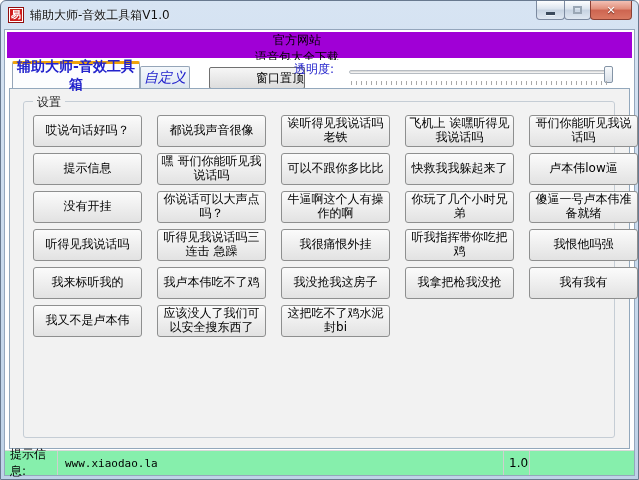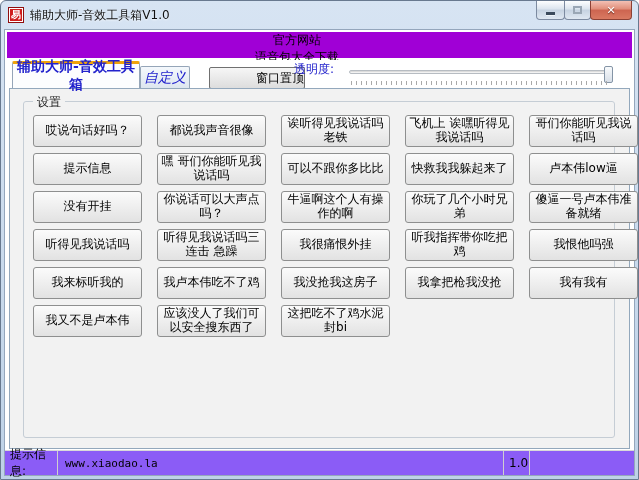--- a/index.html
+++ b/index.html
@@ -106,21 +106,21 @@
   .sbtn{
     font-family:inherit; font-size:12px; line-height:1.15; color:#000;
     background:linear-gradient(#fbfbfb,#e2e2e2); border:1px solid #8e8f8f; border-radius:3px;
     display:flex; align-items:center; justify-content:center; text-align:center;
     padding:1px 3px; cursor:pointer; overflow:hidden;
   }
 
   
   .statusbar{
     position:absolute; left:0; right:0; bottom:0; height:25px;
-    background:#8b5cf6; border-top:1px solid #d9d9d9;
+    background:#86efac; border-top:1px solid #d9d9d9;
     display:flex; align-items:stretch; font-size:12px; color:#000;
   }
   .statusbar>span{ display:flex; align-items:center; border-right:1px solid #cfcfcf; }
   .sb-label{ width:53px; padding-left:5px; }
   .sb-url{ flex:1; padding-left:7px; font-family:"DejaVu Sans Mono", monospace; font-size:11px; }
   .sb-ver{ width:26px; padding-left:5px; }
   .sb-extra{ width:104px; border-right:none !important; }
 </style>
 </head>
 <body>

